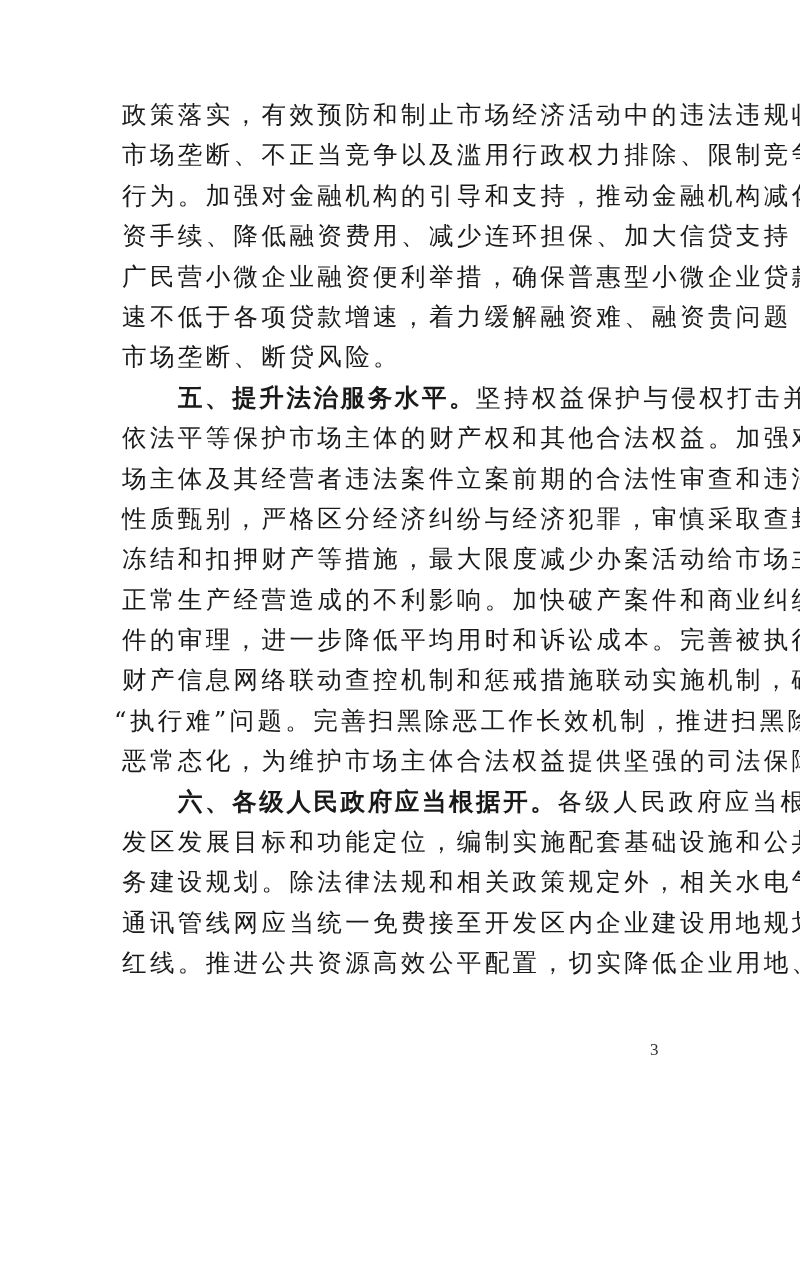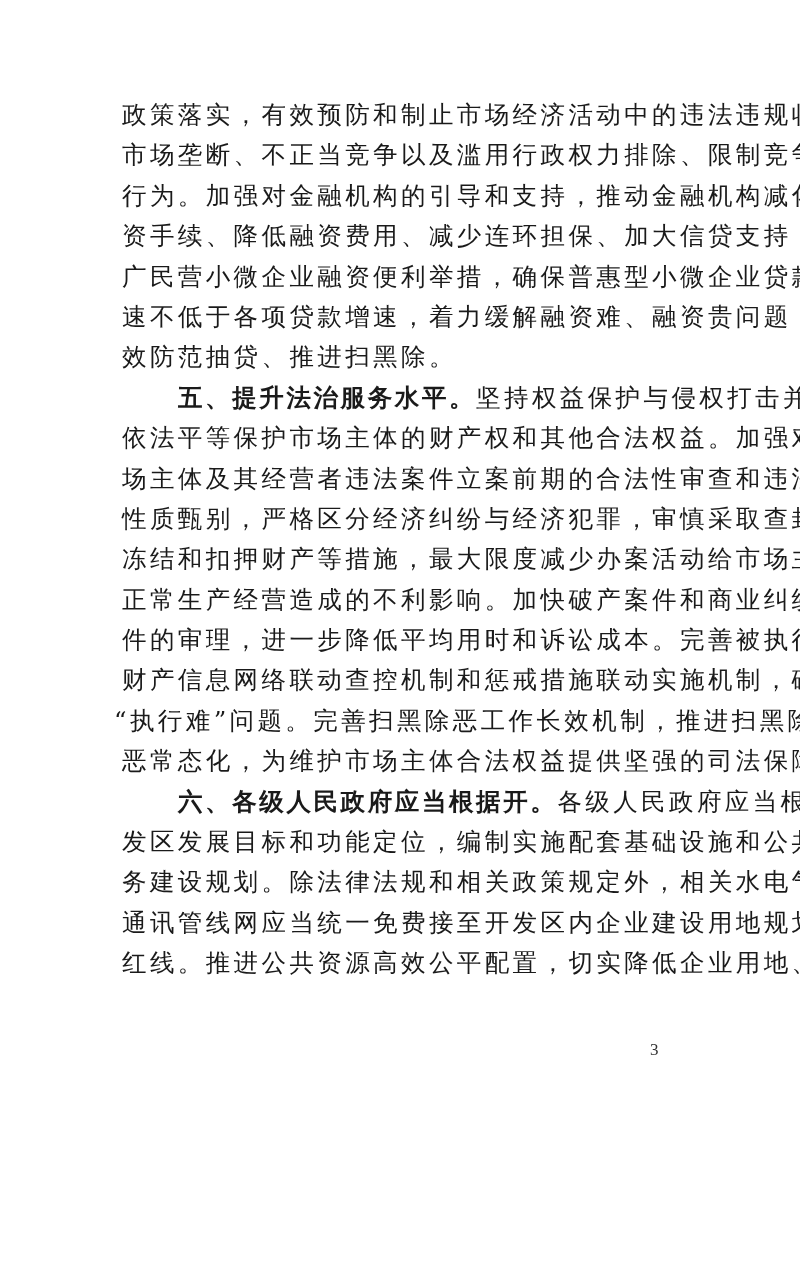--- a/index.html
+++ b/index.html
@@ -46,21 +46,21 @@
 <body>
 
 <div class="page-body">
   <div class="paragraph">
     <span class="line">政策落实，有效预防和制止市场经济活动中的违法违规收费、</span>
     <span class="line">市场垄断、不正当竞争以及滥用行政权力排除、限制竞争等</span>
     <span class="line">行为。加强对金融机构的引导和支持，推动金融机构减化融</span>
     <span class="line">资手续、降低融资费用、减少连环担保、加大信贷支持，推</span>
     <span class="line">广民营小微企业融资便利举措，确保普惠型小微企业贷款增</span>
     <span class="line">速不低于各项贷款增速，着力缓解融资难、融资贵问题，有</span>
-    <span class="line">效防范抽贷、推进扫黑除。</span>
+    <span class="line">市场垄断、断贷风险。</span>
   </div>
 
   <div class="paragraph">
     <span class="line indent"><span class="heading">五、提升法治服务水平。</span><span>坚持权益保护与侵权打击并重，</span></span>
     <span class="line">依法平等保护市场主体的财产权和其他合法权益。加强对市</span>
     <span class="line">场主体及其经营者违法案件立案前期的合法性审查和违法</span>
     <span class="line">性质甄别，严格区分经济纠纷与经济犯罪，审慎采取查封、</span>
     <span class="line">冻结和扣押财产等措施，最大限度减少办案活动给市场主体</span>
     <span class="line">正常生产经营造成的不利影响。加快破产案件和商业纠纷案</span>
     <span class="line">件的审理，进一步降低平均用时和诉讼成本。完善被执行人</span>

